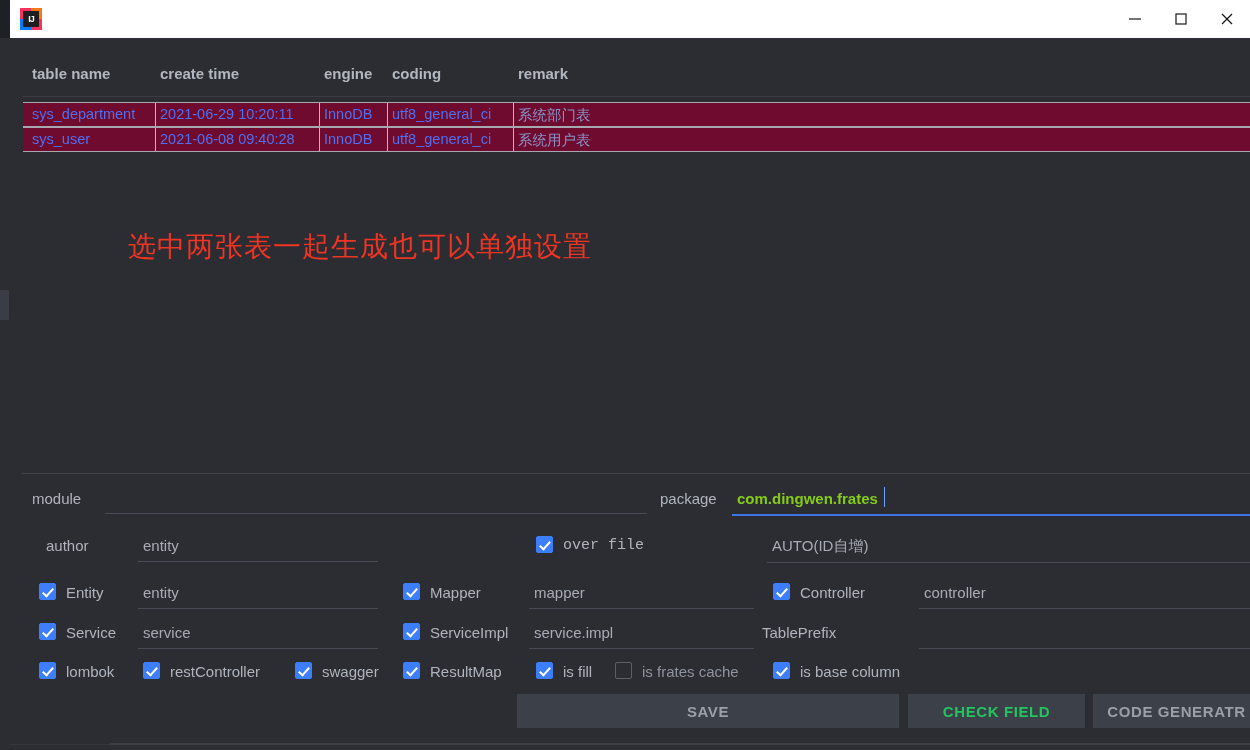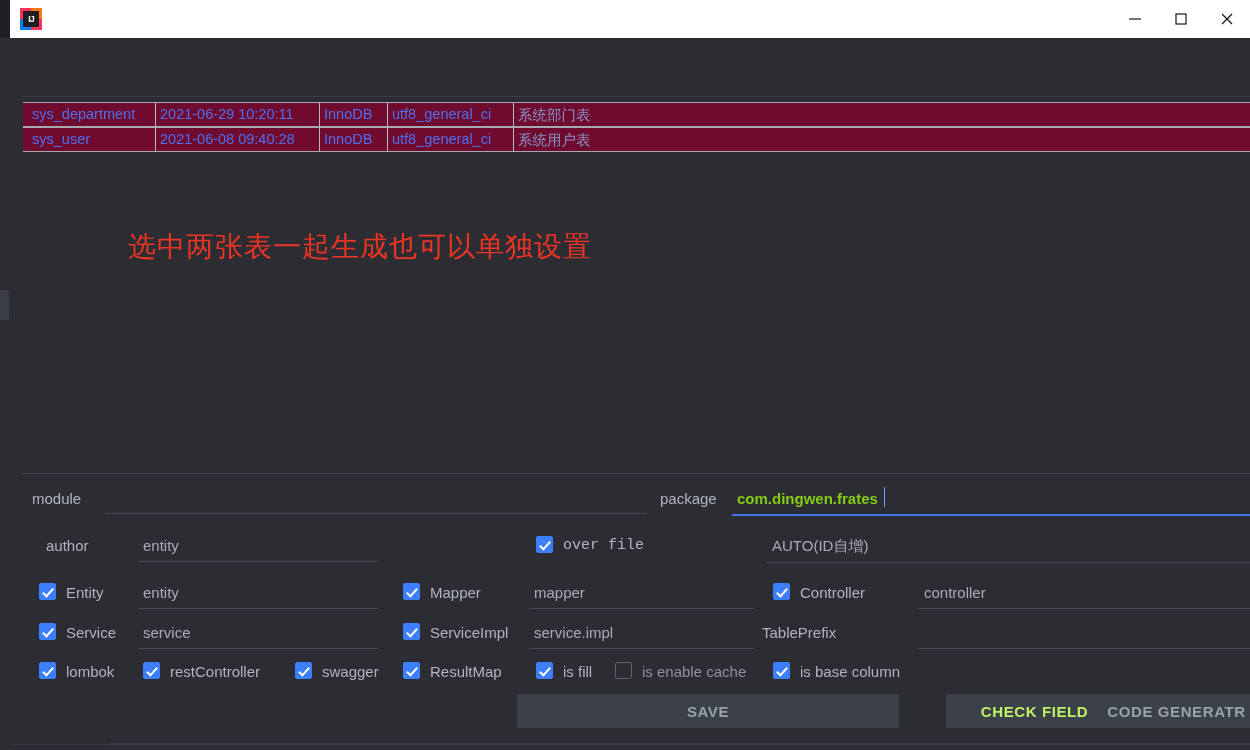--- a/index.html
+++ b/index.html
@@ -147,21 +147,21 @@
   }
 
   
   .btn {
     position:absolute; height:34px;
     background:#3c4049;
     display:flex; align-items:center; justify-content:center;
     font-size:15px; font-weight:bold; letter-spacing:0.6px;
     color:#9aa0aa;
   }
-  .btn.primary { color:#bef264;margin-left:38px; }
+  .btn.primary { color:#22c55e; }
 
   .bottom-rule {
     position:absolute; left:10px; top:744px; width:1240px; height:1px;
     background:#34373e;
   }
   .bottom-rule2 {
     position:absolute; left:110px; top:743px; width:1140px; height:2px;
     background:#3a3e47;
   }
 </style>
@@ -194,20 +194,27 @@
         <svg width="14" height="14" viewBox="0 0 14 14">
             <line x1="2" y1="2" x2="12" y2="12" stroke="#18181a" stroke-width="1.2"></line>
             <line x1="12" y1="2" x2="2" y2="12" stroke="#18181a" stroke-width="1.2"></line>
           </svg>
       </div>
     </div>
   </div>
 
   <div class="table-wrap">
 
+    <div class="thead">
+      <div class="th c0">table name</div>
+      <div class="th c1">create time</div>
+      <div class="th c2">engine</div>
+      <div class="th c3">coding</div>
+      <div class="th c4">remark</div>
+    </div>
     <div class="head-rule"></div>
 
     <div class="row r0">
       <div class="vsep v0"></div>
       <div class="vsep v1"></div>
       <div class="vsep v2"></div>
       <div class="vsep v3"></div>
       <div class="cell c0">sys_department</div>
       <div class="cell c1">2021-06-29 10:20:11</div>
       <div class="cell c2">InnoDB</div>
@@ -292,21 +299,21 @@
     <div class="cb on" style="left:285px; top:199px;"></div>
     <div class="lbl" style="left:312px; top:200px;">swagger</div>
 
     <div class="cb on" style="left:393px; top:199px;"></div>
     <div class="lbl" style="left:420px; top:200px;">ResultMap</div>
 
     <div class="cb on" style="left:526px; top:199px;"></div>
     <div class="lbl" style="left:553px; top:200px;">is fill</div>
 
     <div class="cb off" style="left:605px; top:199px;"></div>
-    <div class="lbl" style="left:632px; top:200px; color:#8e939d;">is enable cache</div>
+    <div class="lbl" style="left:632px; top:200px; color:#8e939d;">is frates cache</div>
 
     <div class="cb on" style="left:763px; top:199px;"></div>
     <div class="lbl" style="left:790px; top:200px;">is base column</div>
 
     <div class="btn" style="left:507px; top:231px; width:382px;">SAVE</div>
     <div class="btn primary" style="left:898px; top:231px; width:177px;">CHECK FIELD</div>
     <div class="btn" style="left:1083px; top:231px; width:167px;">CODE GENERATR</div>
   </div>
 
   <div class="bottom-rule"></div>

